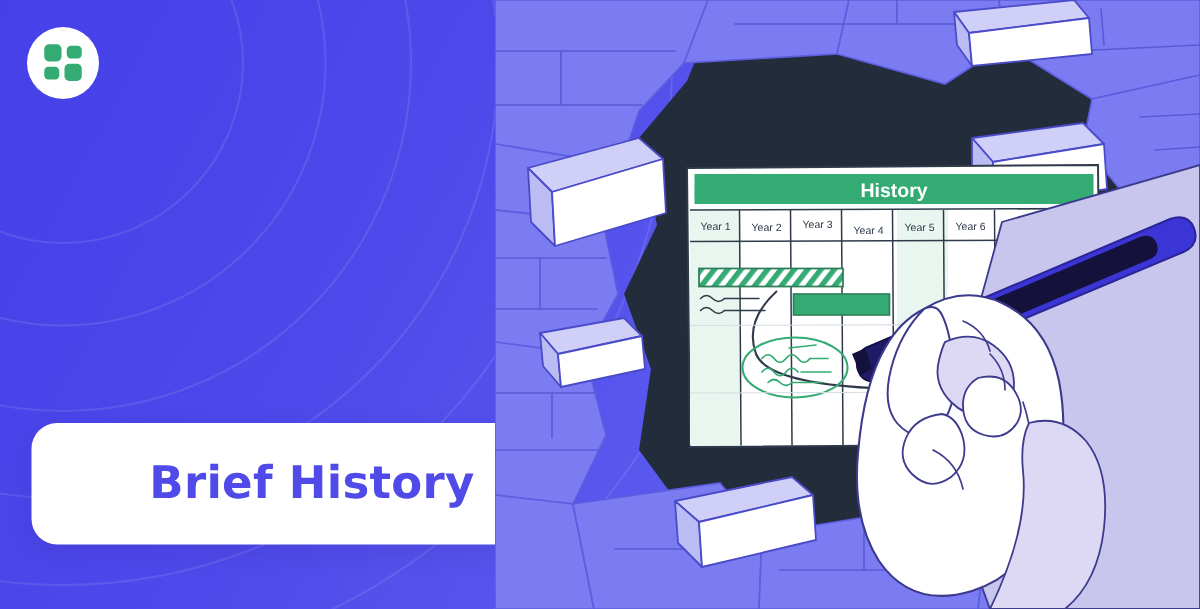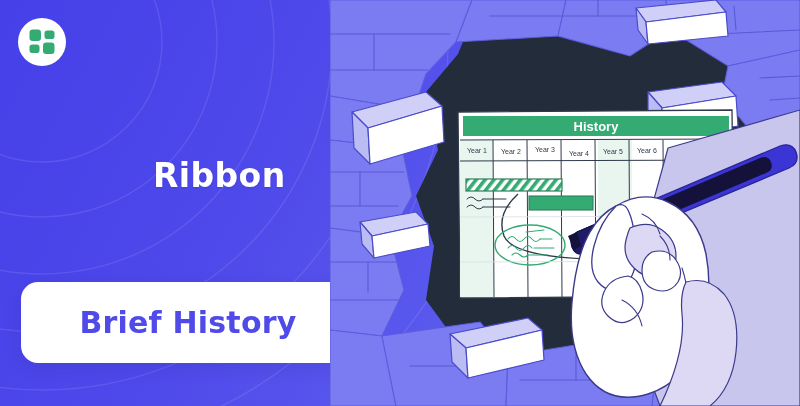--- a/index.html
+++ b/index.html
@@ -30,21 +30,21 @@
     color:#ffffff;font-size:33px;font-weight:700;
     letter-spacing:.4px;line-height:1;
     text-shadow:0 1px 2px rgba(30,26,120,.18);
   }
 
   
   .card{
     position:absolute;left:21px;top:282px;width:334px;height:81px;
     background:#ffffff;border-radius:17px;
     box-shadow:0 5px 18px rgba(30,25,110,.12);
-    display:flex;align-items:center;justify-content:center;
+    display:flex;align-items:center;justify-content:center;padding-left:20px;
   }
   .card-title{
     color:#4f4ae8;font-size:30px;font-weight:700;letter-spacing:.2px;
   }
 
   
   .art{position:absolute;left:330px;top:0;width:470px;height:378px;}
   .art svg{display:block;}
 </style>
 </head>
@@ -69,21 +69,20 @@
 
   <div class="logo">
     <svg width="48" height="48" viewBox="0 0 48 48" xmlns="http://www.w3.org/2000/svg">
       <rect x="11.5" y="11.5" width="11.5" height="11.5" rx="3.2" fill="#33ab72"></rect>
       <rect x="26.5" y="12.5" width="10" height="8.5" rx="2.8" fill="#33ab72"></rect>
       <rect x="11.5" y="26.5" width="10" height="8.5" rx="2.8" fill="#33ab72"></rect>
       <rect x="25" y="24.5" width="11.5" height="11.5" rx="3.2" fill="#33ab72"></rect>
     </svg>
   </div>
 
-  <div class="brand">Ribbon</div>
 
   <div class="card">
     <div class="card-title">Brief History</div>
   </div>
 
   <div class="art">
   <svg width="470" height="406" viewBox="0 0 470 406" xmlns="http://www.w3.org/2000/svg">
 
     <defs>
 

